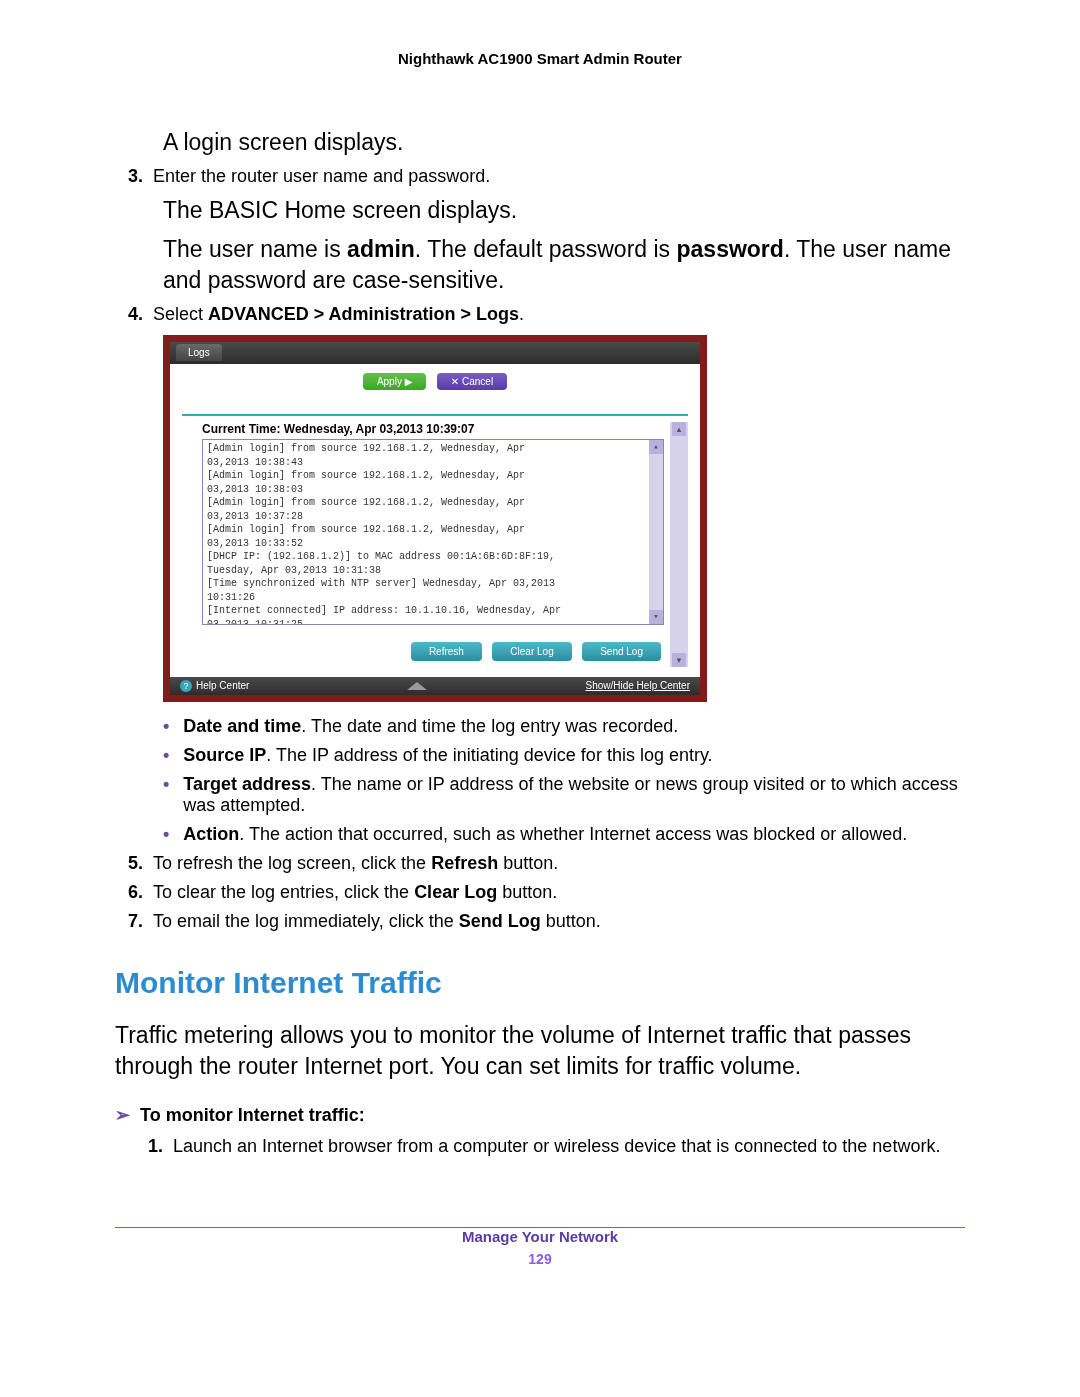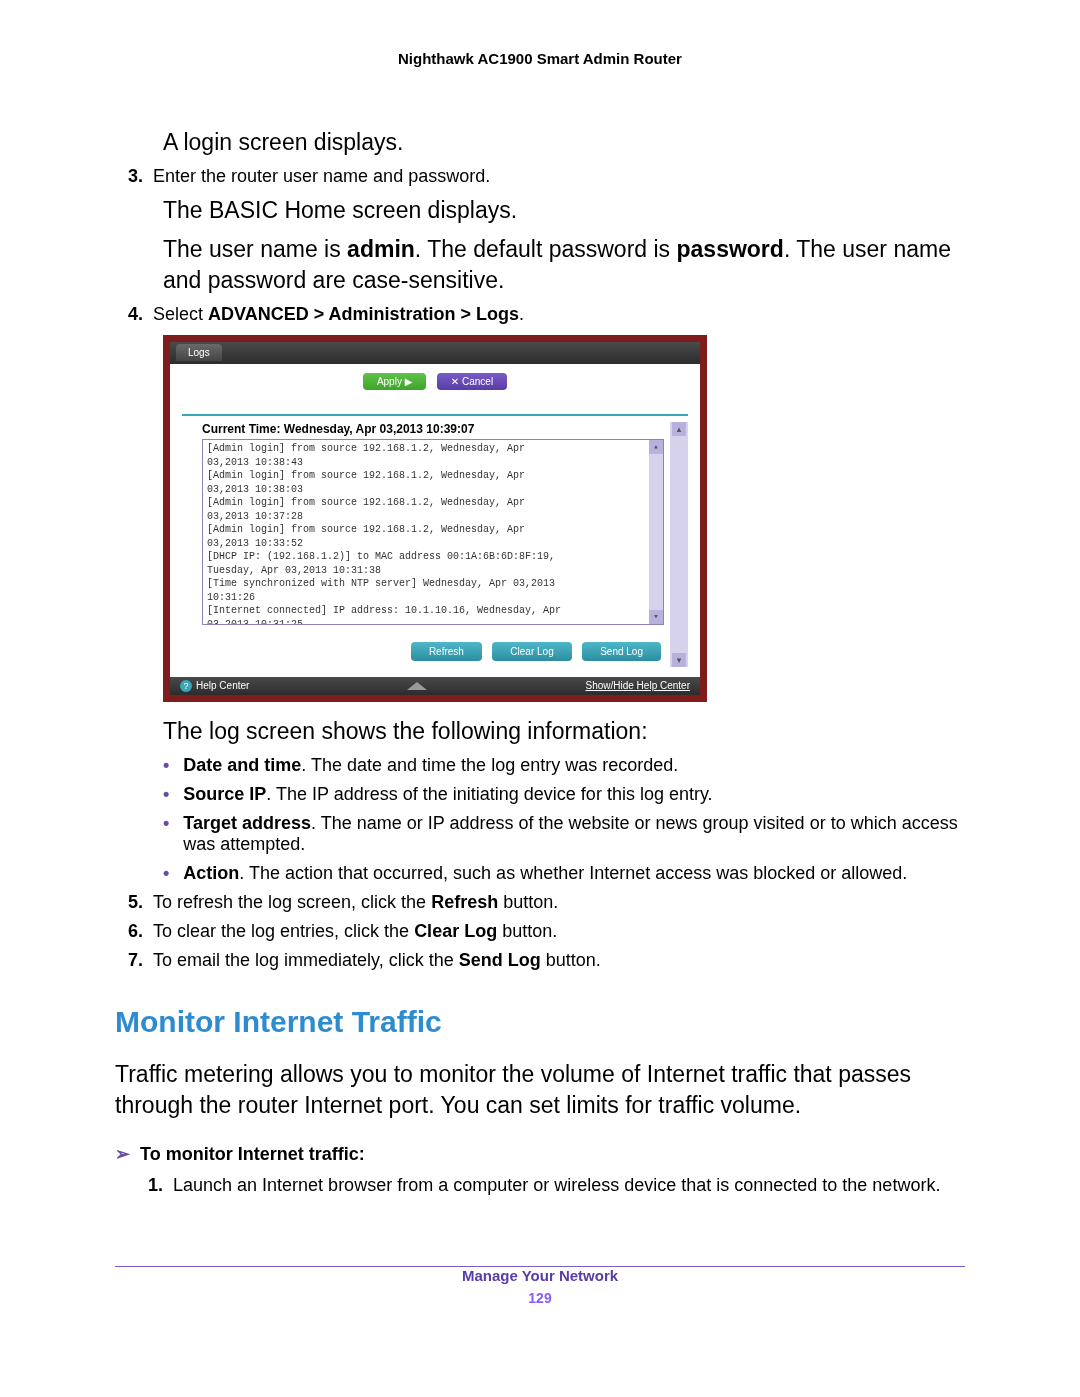--- a/index.html
+++ b/index.html
@@ -283,21 +283,20 @@
         </div>
       </div>
     </div>
     <div class="fig-footer">
       <span><span class="help-q">?</span><span>Help Center</span></span>
       <span class="fig-arrow-mid"></span>
       <span class="fig-footer-right">Show/Hide Help Center</span>
     </div>
   </div>
 
-  <div class="body-text indent-step">The log screen shows the following information:</div>
 
   <div class="bullet-line">
     <span class="bullet-dot">•</span>
     <span><b>Date and time</b><span>. The date and time the log entry was recorded.</span></span>
   </div>
   <div class="bullet-line">
     <span class="bullet-dot">•</span>
     <span><b>Source IP</b><span>. The IP address of the initiating device for this log entry.</span></span>
   </div>
   <div class="bullet-line">

